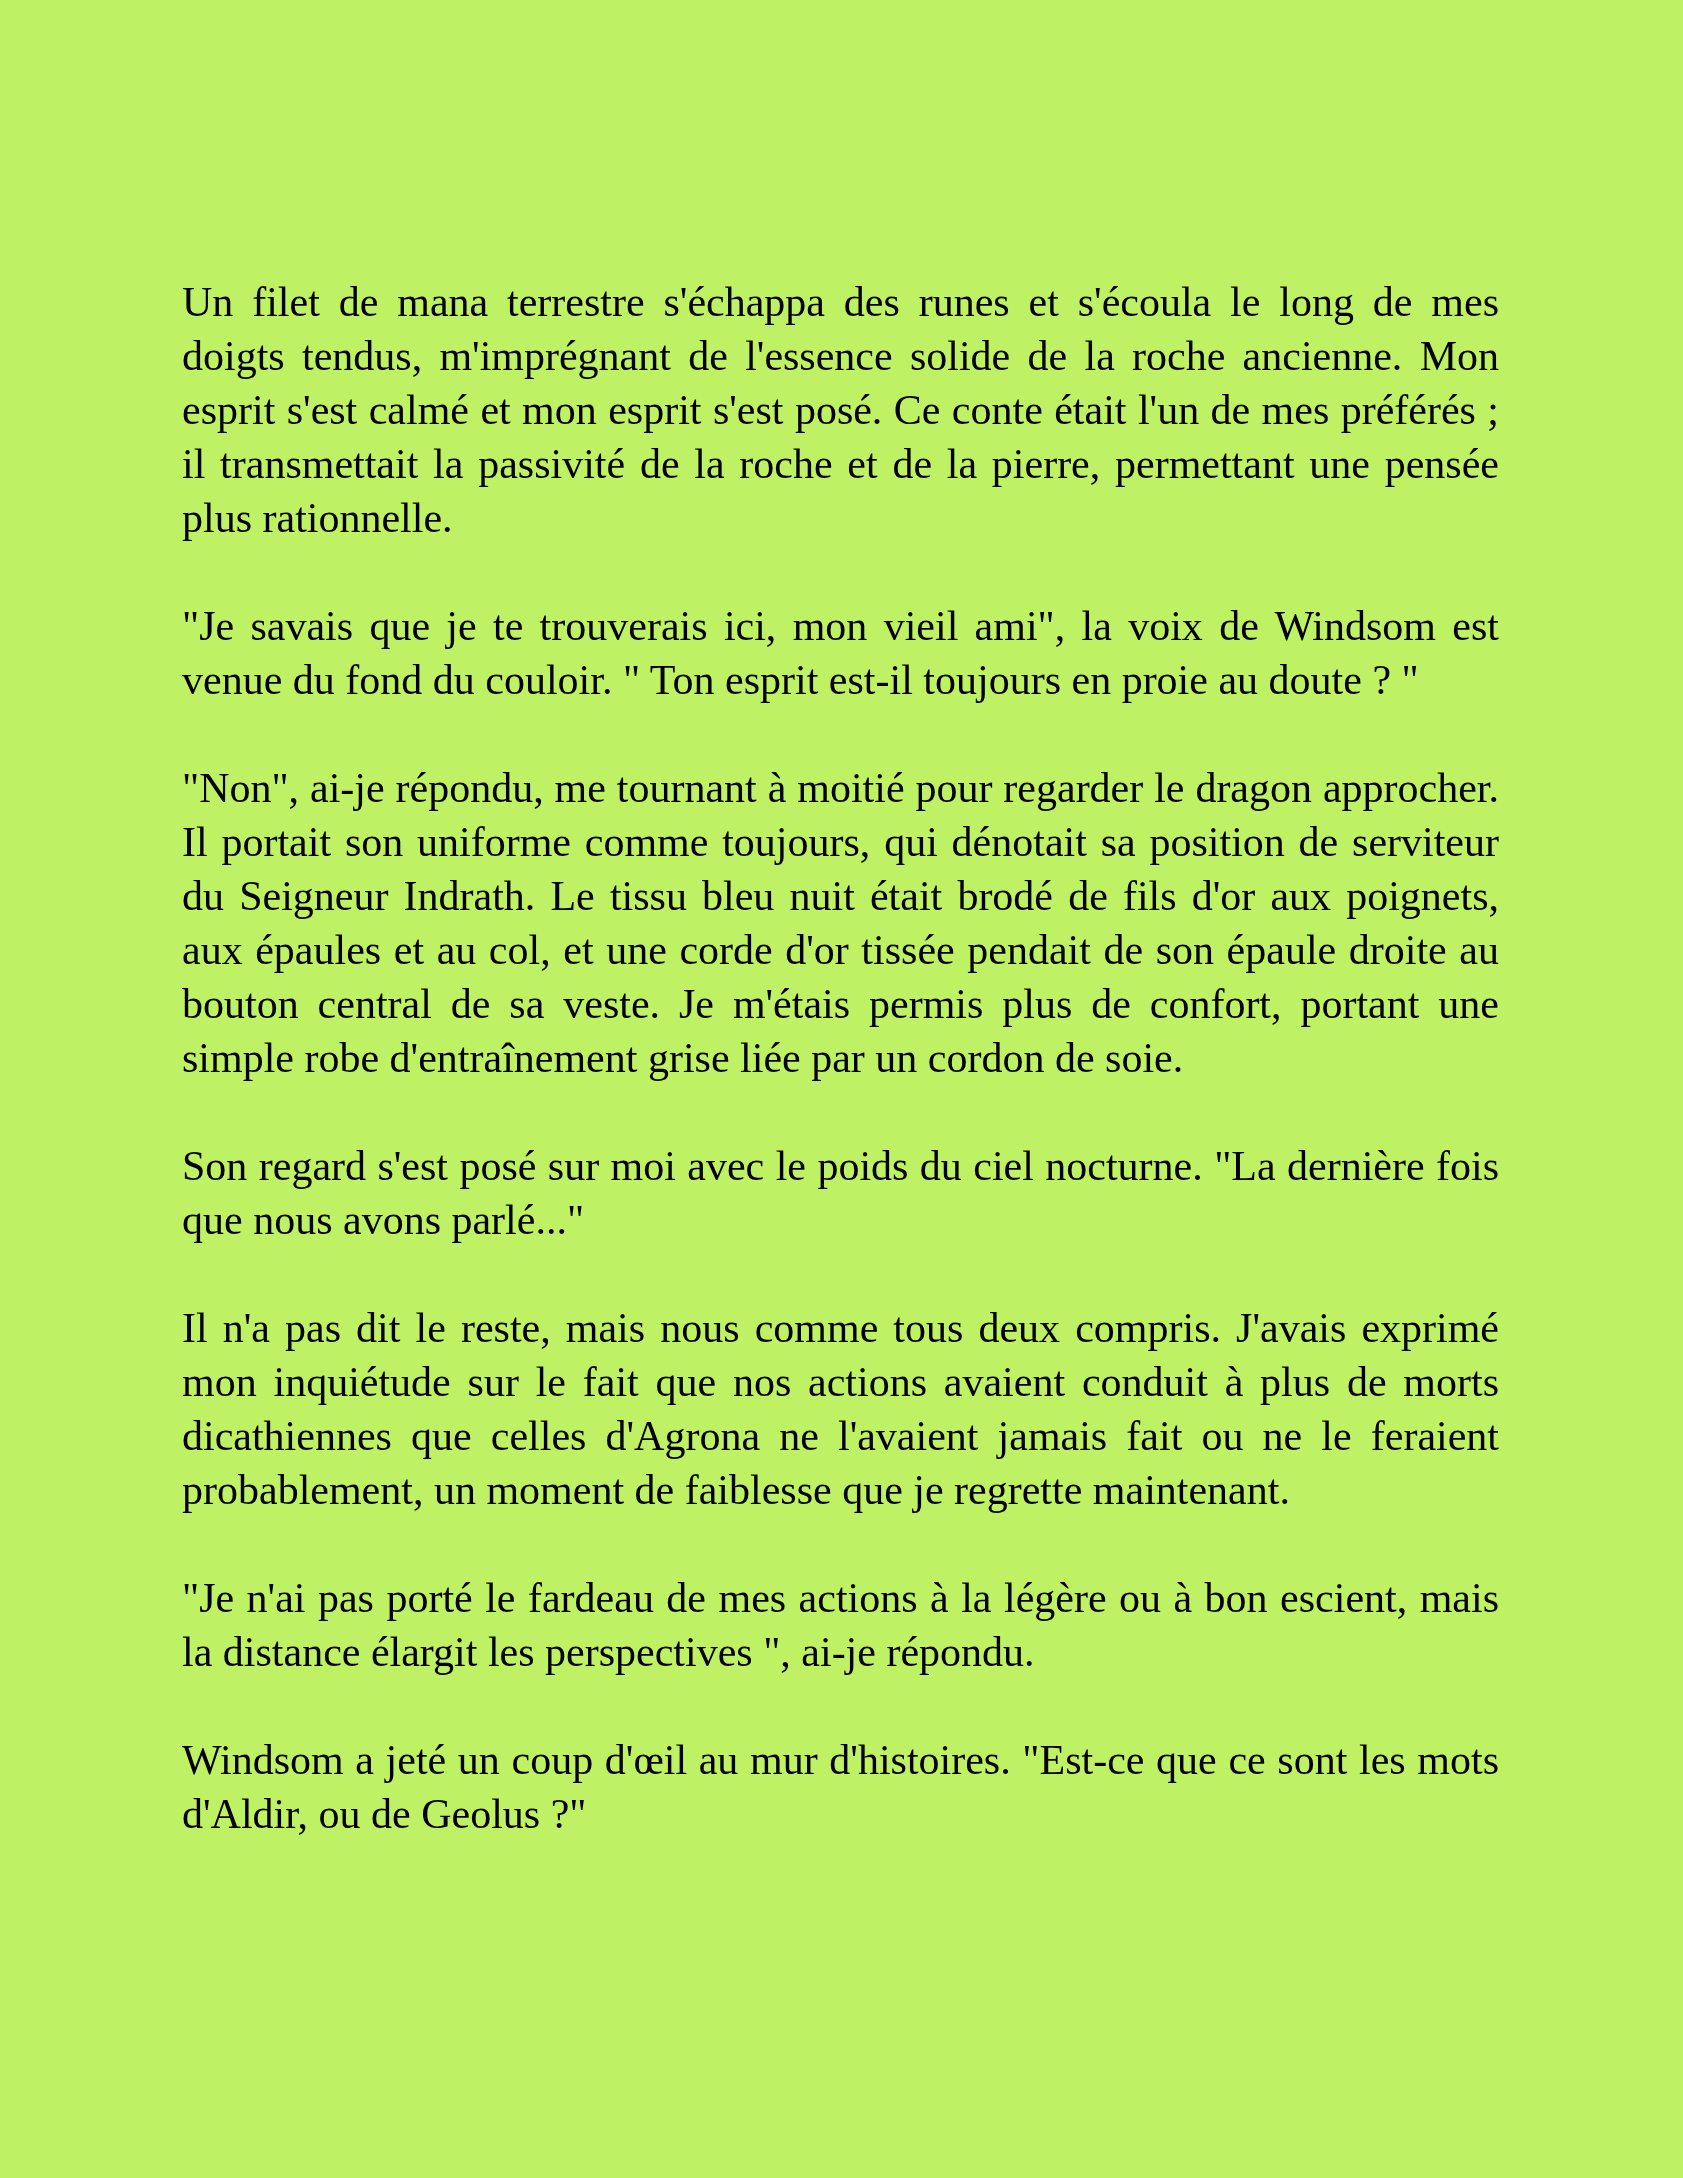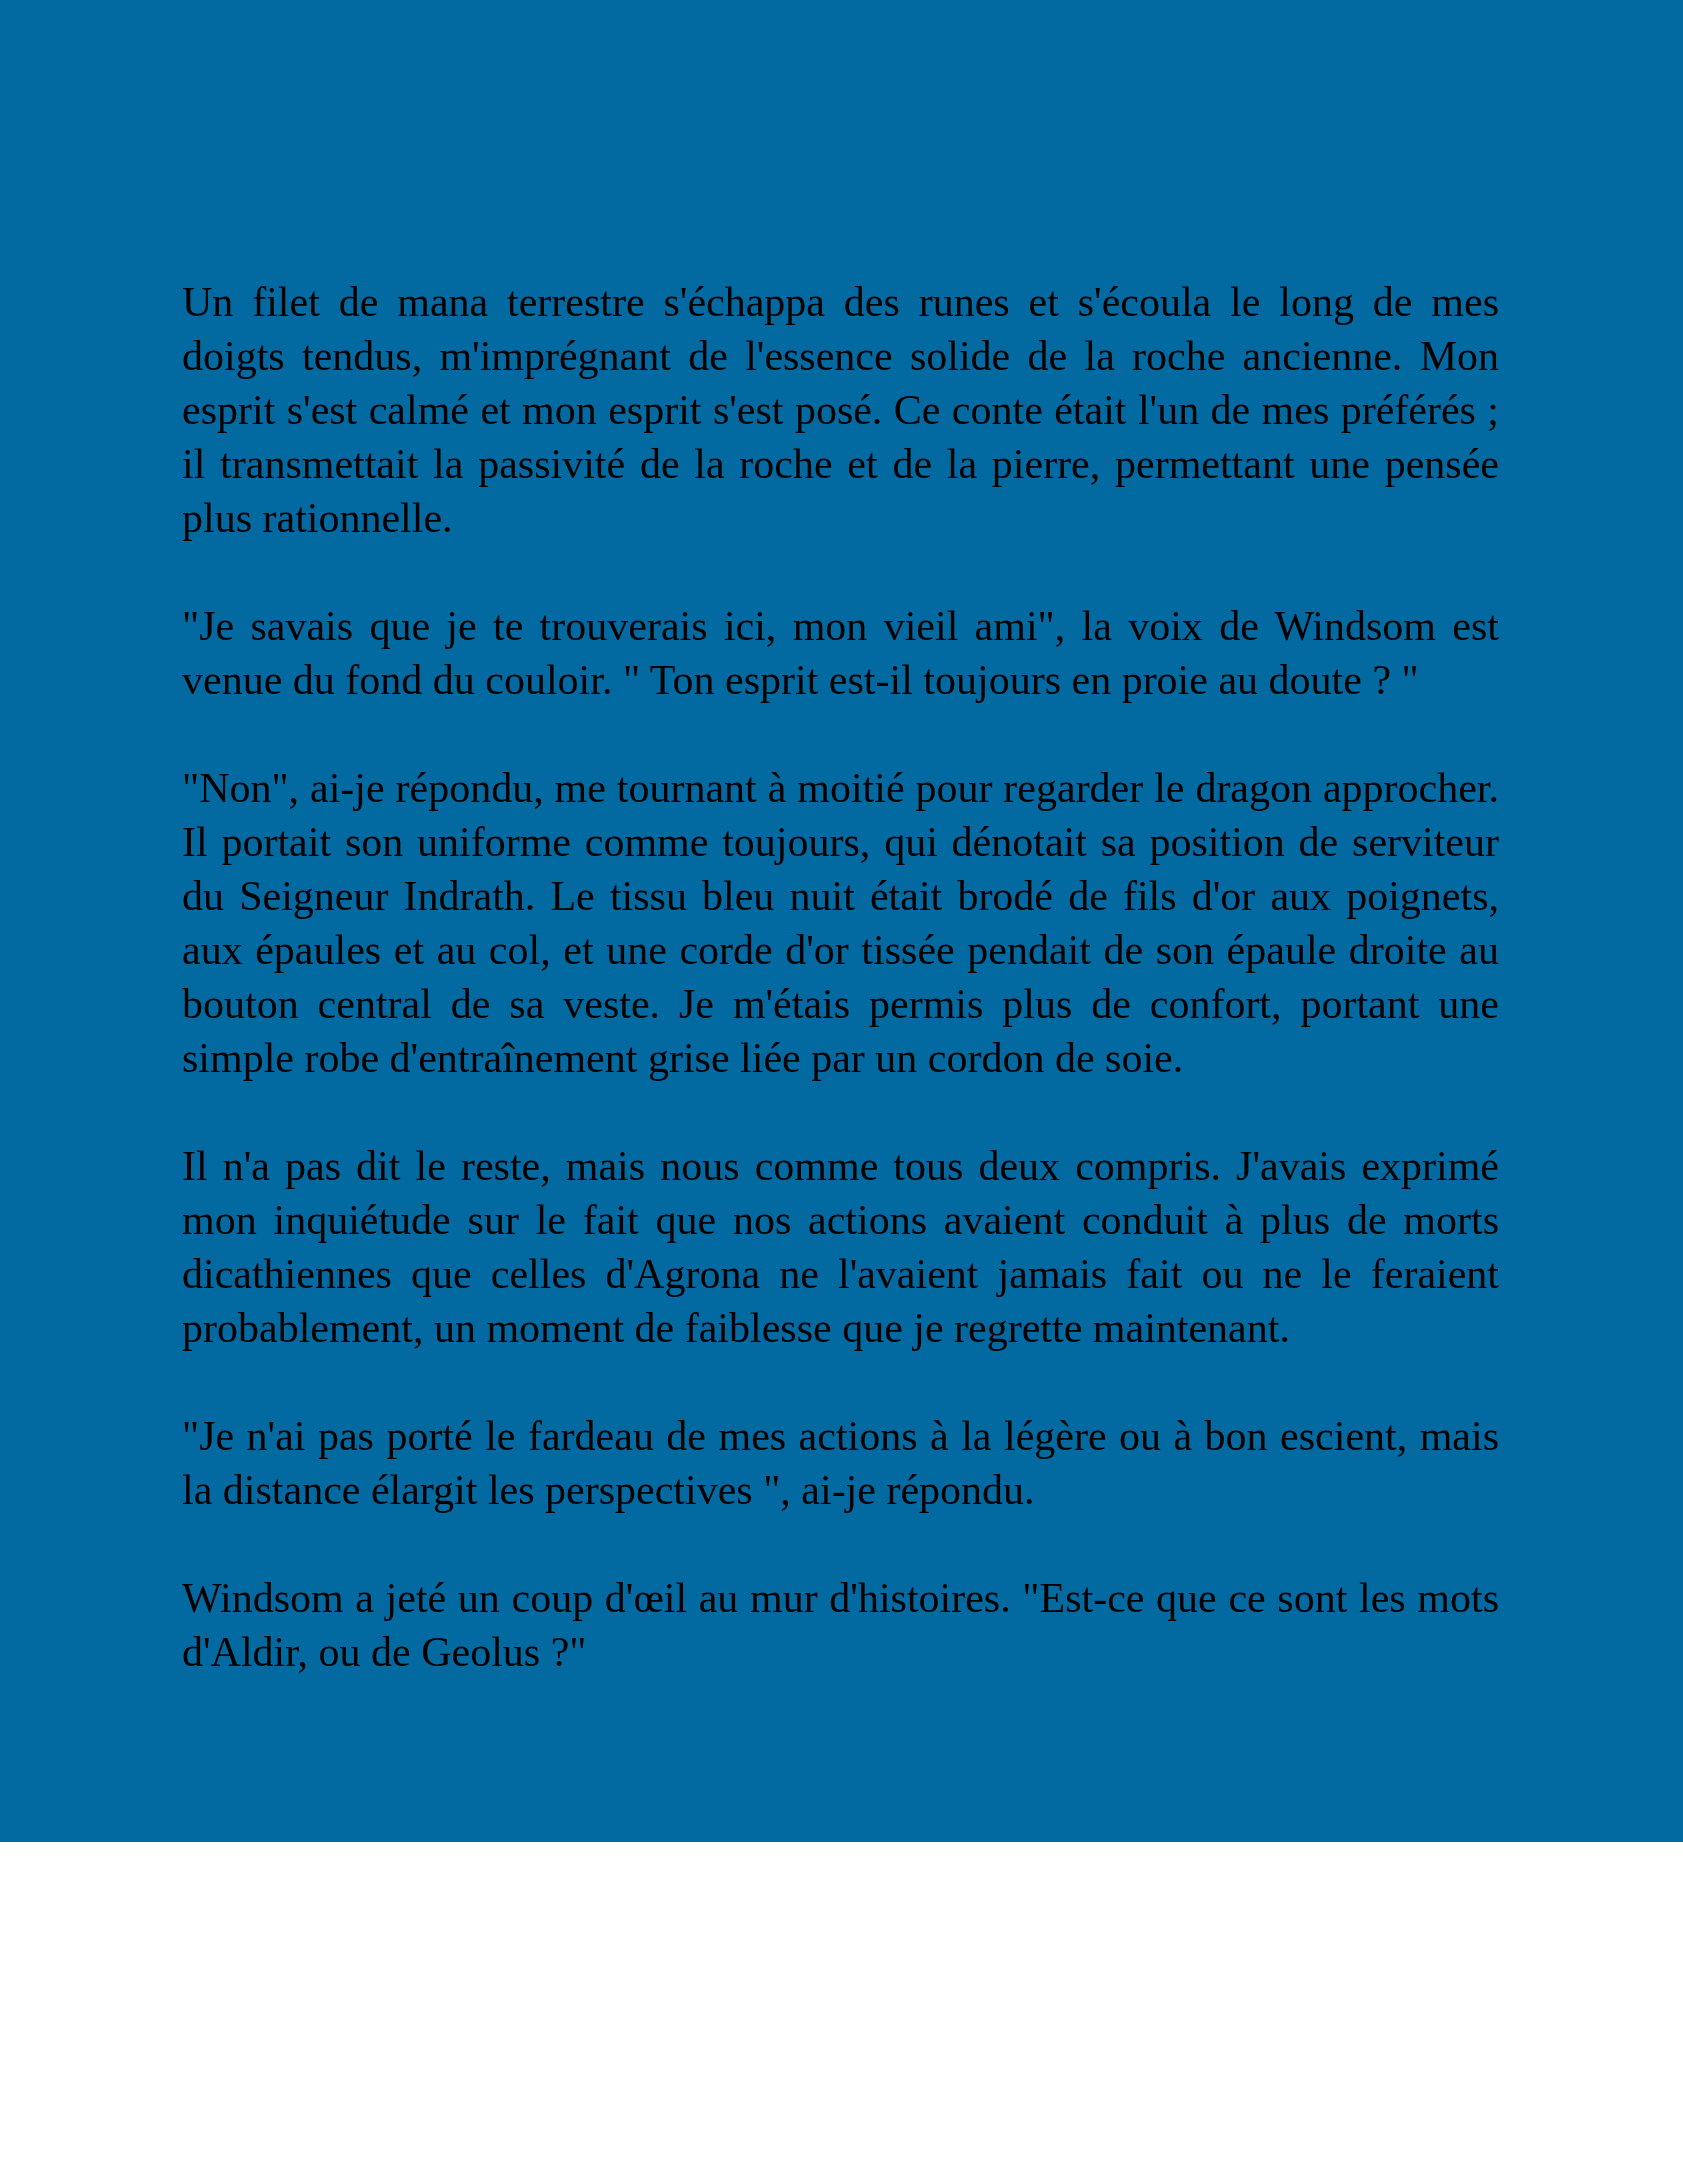--- a/index.html
+++ b/index.html
@@ -3,22 +3,22 @@
 <meta charset="utf-8">
 <style>
   html, body {
     margin: 0;
     padding: 0;
     background: #ffffff;
   }
   .page {
     position: relative;
     width: 1683px;
-    height: 1842px;
-    background: #0369a1;
+    height: 2178px;
+    background: #bef264;
     overflow: hidden;
   }
   .doc-body {
     position: absolute;
     left: 182px;
     top: 275px;
     width: 1317px;
     color: #000000;
     font-family: "Liberation Serif", "DejaVu Serif", serif;
     font-size: 42px;
@@ -35,18 +35,19 @@
   }
 </style>
 </head>
 <body>
 
 <div class="page">
   <div class="doc-body">
     <p>Un filet de mana terrestre s'échappa des runes et s'écoula le long de mes doigts tendus, m'imprégnant de l'essence solide de la roche ancienne. Mon esprit s'est calmé et mon esprit s'est posé. Ce conte était l'un de mes préférés ; il transmettait la passivité de la roche et de la pierre, permettant une pensée plus rationnelle.</p>
     <p>"Je savais que je te trouverais ici, mon vieil ami", la voix de Windsom est venue du fond du couloir. " Ton esprit est-il toujours en proie au doute ? "</p>
     <p>"Non", ai-je répondu, me tournant à moitié pour regarder le dragon approcher. Il portait son uniforme comme toujours, qui dénotait sa position de serviteur du Seigneur Indrath. Le tissu bleu nuit était brodé de fils d'or aux poignets, aux épaules et au col, et une corde d'or tissée pendait de son épaule droite au bouton central de sa veste. Je m'étais permis plus de confort, portant une simple robe d'entraînement grise liée par un cordon de soie.</p>
+    <p>Son regard s'est posé sur moi avec le poids du ciel nocturne. "La dernière fois que nous avons parlé..."</p>
     <p>Il n'a pas dit le reste, mais nous comme tous deux compris. J'avais exprimé mon inquiétude sur le fait que nos actions avaient conduit à plus de morts dicathiennes que celles d'Agrona ne l'avaient jamais fait ou ne le feraient probablement, un moment de faiblesse que je regrette maintenant.</p>
     <p>"Je n'ai pas porté le fardeau de mes actions à la légère ou à bon escient, mais la distance élargit les perspectives ", ai-je répondu.</p>
     <p>Windsom a jeté un coup d'œil au mur d'histoires. "Est-ce que ce sont les mots d'Aldir, ou de Geolus ?"</p>
   </div>
 </div>
 
 
 </body></html>

